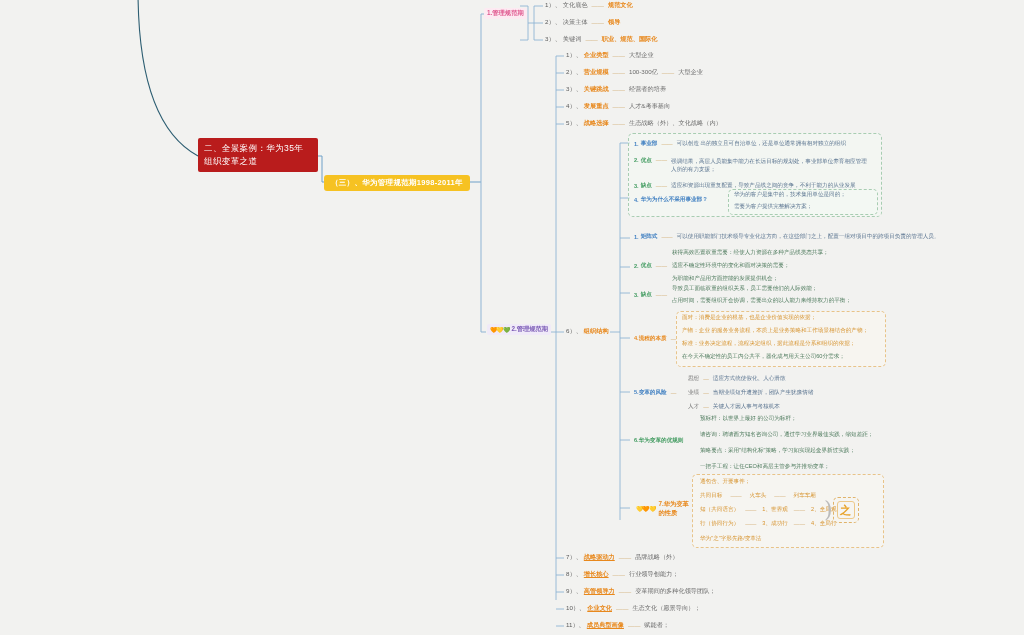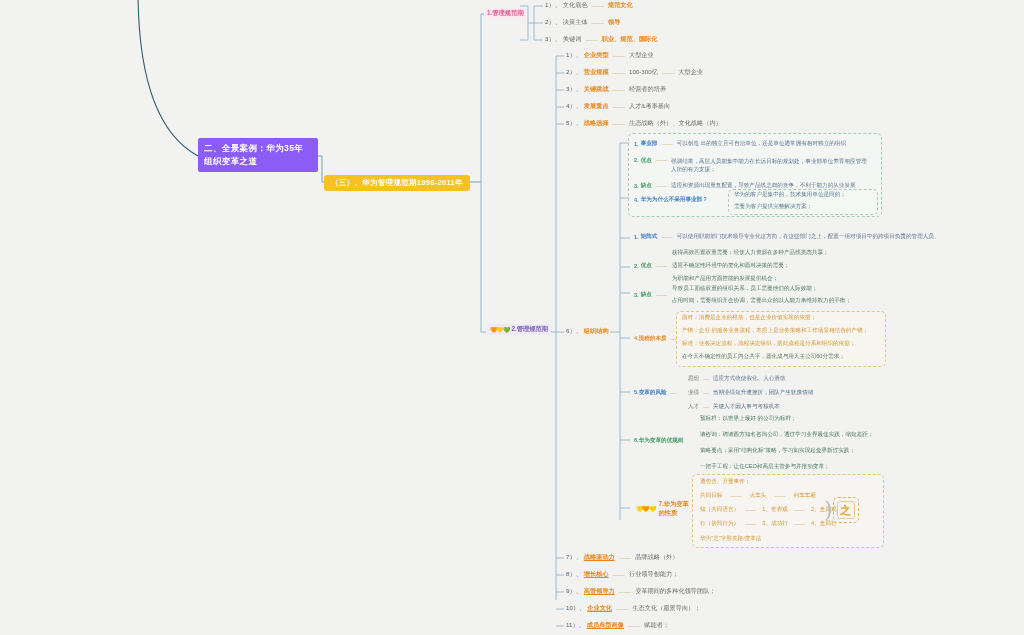--- a/index.html
+++ b/index.html
@@ -10,21 +10,21 @@
     font-size:6px;
     color:#444;
     position:relative;
   }
   .canvas{position:absolute;inset:0;}
   svg.links{position:absolute;left:0;top:0;width:1024px;height:635px;overflow:visible;}
 
   
   .node{position:absolute;white-space:nowrap;}
   .root-red{
-    background:#8b5cf6;color:#fff;font-weight:bold;font-size:8.5px;
+    background:#b91c1c;color:#fff;font-weight:normal;font-size:8.5px;
     padding:4px 6px;border-radius:2px;line-height:1.5;white-space:normal;
     width:108px;letter-spacing:.4px;
   }
   .topic-yellow{
     background:#f6c222;color:#fff;font-weight:bold;font-size:7.5px;
     padding:3px 7px;border-radius:3px;letter-spacing:.3px;
   }
   .branch-pink{
     color:#e0588f;font-weight:bold;font-size:6.3px;
     background:#fdeaf2;padding:1px 3px;border-radius:2px;

